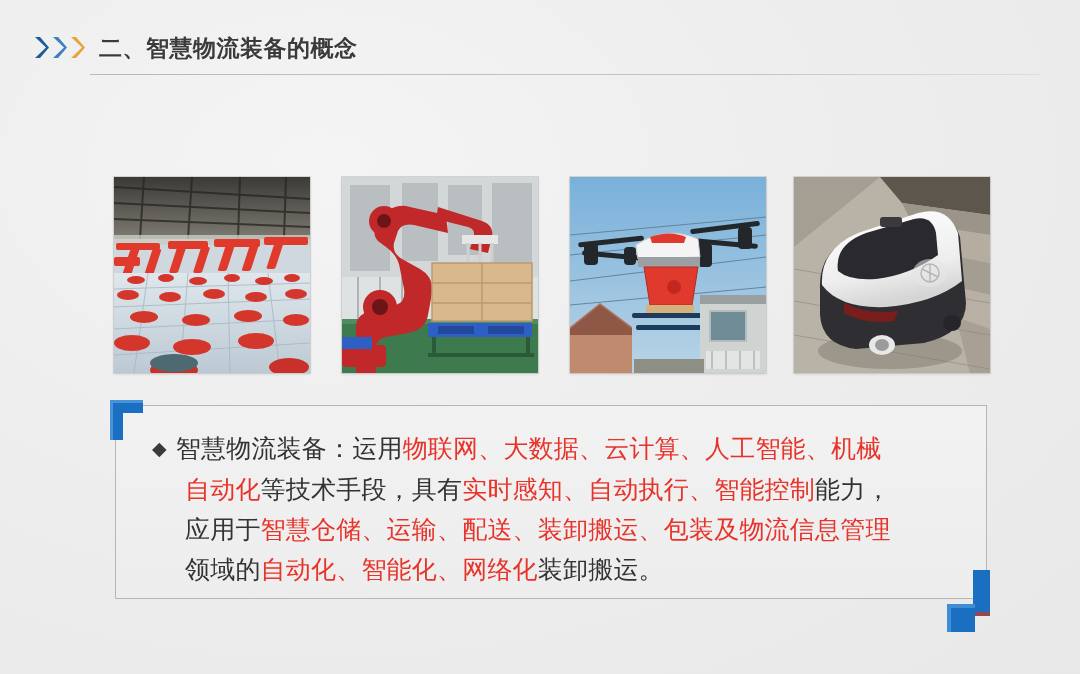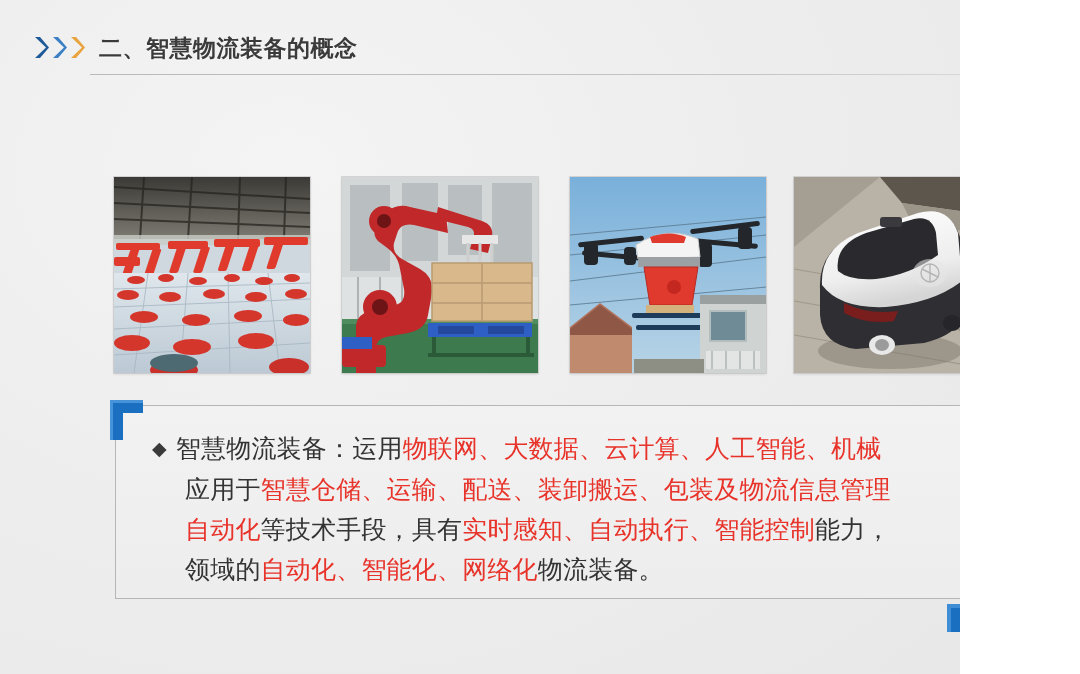--- a/index.html
+++ b/index.html
@@ -9,21 +9,21 @@
   body {
     width: 1080px;
     height: 674px;
     overflow: hidden;
     font-family: "Liberation Sans", "DejaVu Sans", sans-serif;
     background: #ffffff;
   }
 
   #slide {
     position: relative;
-    width: 960px;
+    width: 1080px;
     height: 674px;
     background:
       radial-gradient(ellipse at 30% 25%, #f4f4f4 0%, #eeeeee 45%, #e8e8e8 100%);
     overflow: hidden;
   }
 
   
   #header {
     position: absolute;
     left: 0;
@@ -418,23 +418,23 @@
     <path d="M26 42 L43 42 L43 46 L26 46 Z" fill="#c0392b" opacity="0.75"></path>
     <path d="M0 34 L28 34 L28 62 L0 62 Z" fill="#1b6fc0"></path>
     <path d="M0 34 L28 34 L28 38 L4 38 L4 62 L0 62 Z" fill="#4f9ade" opacity="0.7"></path>
   </svg>
 
   <div id="desc-text">
     <span class="ln">
       <span class="bullet">◆</span><span class="dark">智慧物流装备：运用</span><span class="red">物联网、大数据、云计算、人工智能、机械</span>
     </span>
     <span class="ln indent">
+      <span class="red">自动化</span><span class="dark">等技术手段，具有</span><span class="red">实时感知、自动执行、智能控制</span><span class="dark">能力，</span>
+    </span>
+    <span class="ln indent">
       <span class="dark">应用于</span><span class="red">智慧仓储、运输、配送、装卸搬运、包装及物流信息管理</span>
     </span>
     <span class="ln indent">
-      <span class="red">自动化</span><span class="dark">等技术手段，具有</span><span class="red">实时感知、自动执行、智能控制</span><span class="dark">能力，</span>
-    </span>
-    <span class="ln indent">
-      <span class="dark">领域的</span><span class="red">自动化、智能化、网络化</span><span class="dark">物流装备。</span>
+      <span class="dark">领域的</span><span class="red">自动化、智能化、网络化</span><span class="dark">装卸搬运。</span>
     </span>
   </div>
 
 </div>
 
 </body></html>

